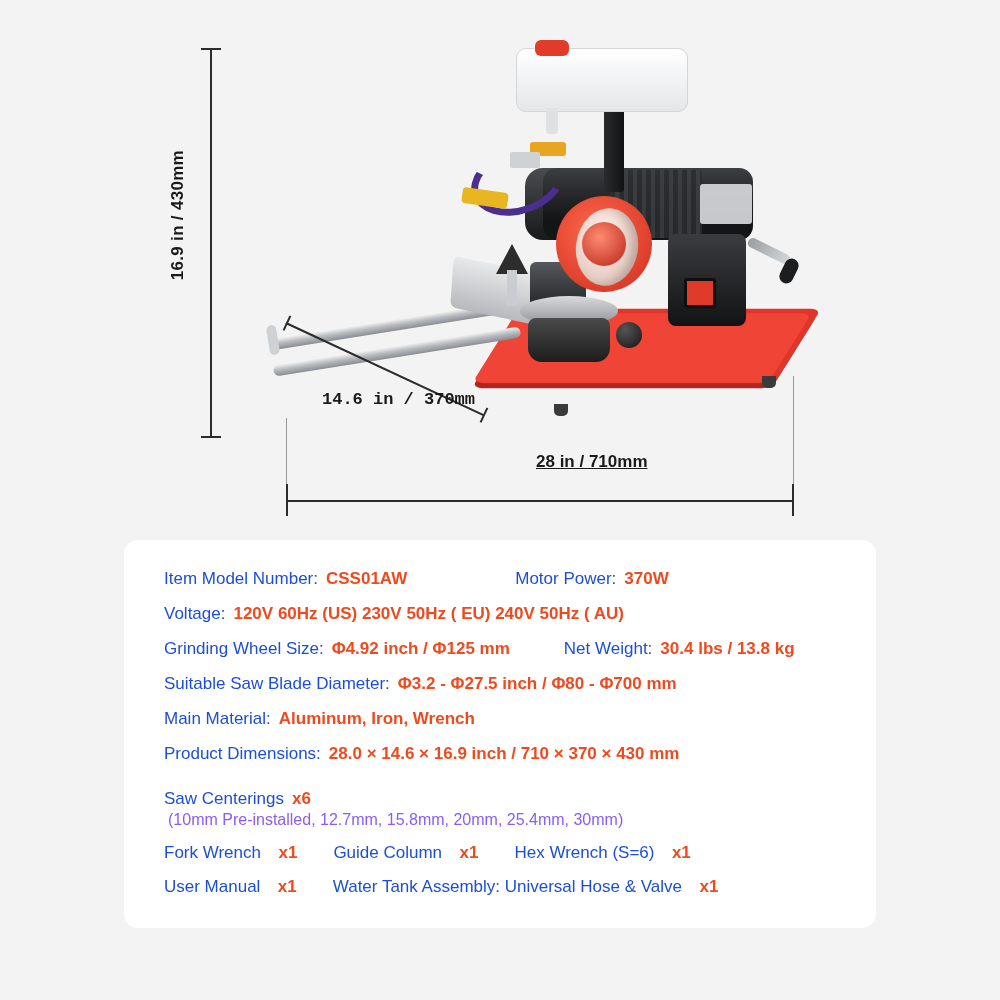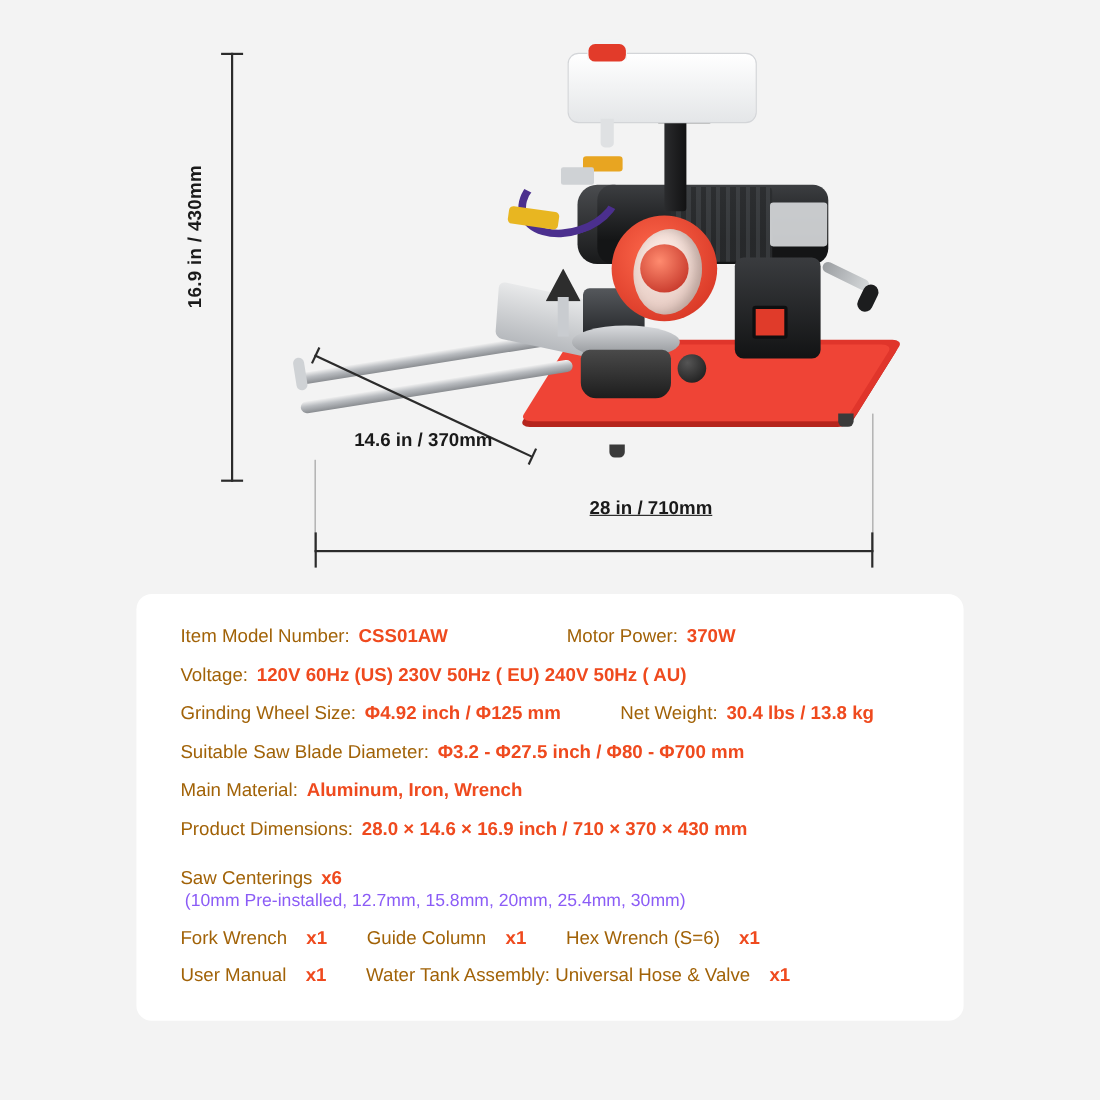--- a/index.html
+++ b/index.html
@@ -89,20 +89,21 @@
   .dim-depth .tick-a { left: 0; top: -7px; transform: rotate(25deg); }
   .dim-depth .tick-b { left: 197px; top: 85px; transform: rotate(25deg); }
 
   .dim-depth-label {
     position: absolute;
     left: 322px;
     top: 390px;
     font-size: 17px;
     font-weight: 600;
     white-space: nowrap;
+    font-family: Liberation Mono, monospace;
   }
 
   
   .dim-h {
     position: absolute;
     left: 286px;
     top: 500px;
     width: 508px;
     height: 2px;
     background: #2b2b2b;
@@ -427,21 +428,21 @@
   .row {
     display: flex;
     align-items: baseline;
     flex-wrap: wrap;
     margin-bottom: 12px;
     font-size: 17px;
     line-height: 1.35;
   }
   .row.tight { margin-bottom: 0; }
   .lab {
-    color: #a16207;
+    color: #1d4ed8;
     font-weight: 400;
     white-space: nowrap;
   }
   .val {
     color: #ef4a1e;
     font-weight: 700;
     white-space: nowrap;
   }
   .gap { display: inline-block; width: 8px; }
   .spacer-lg { display: inline-block; width: 54px; }

